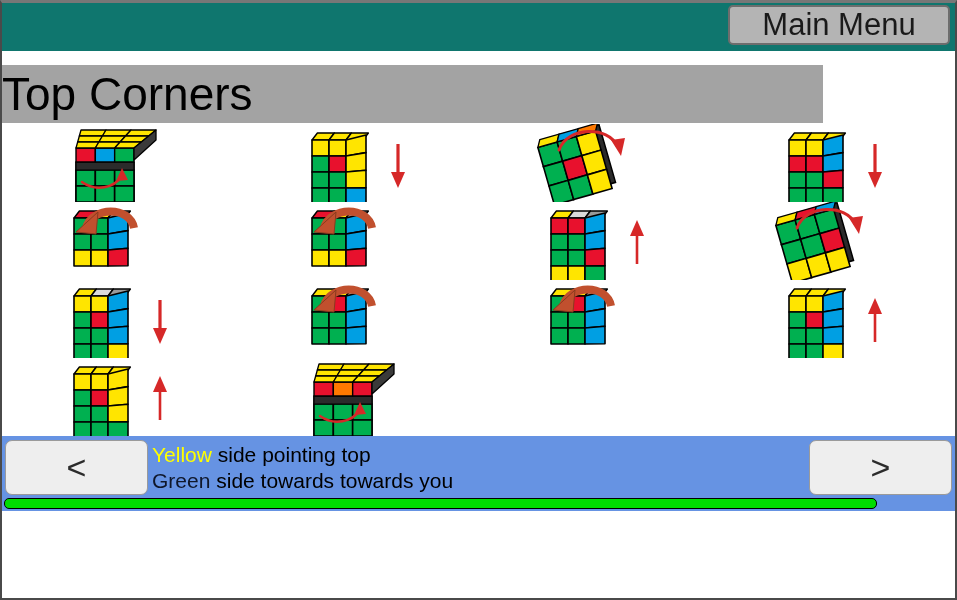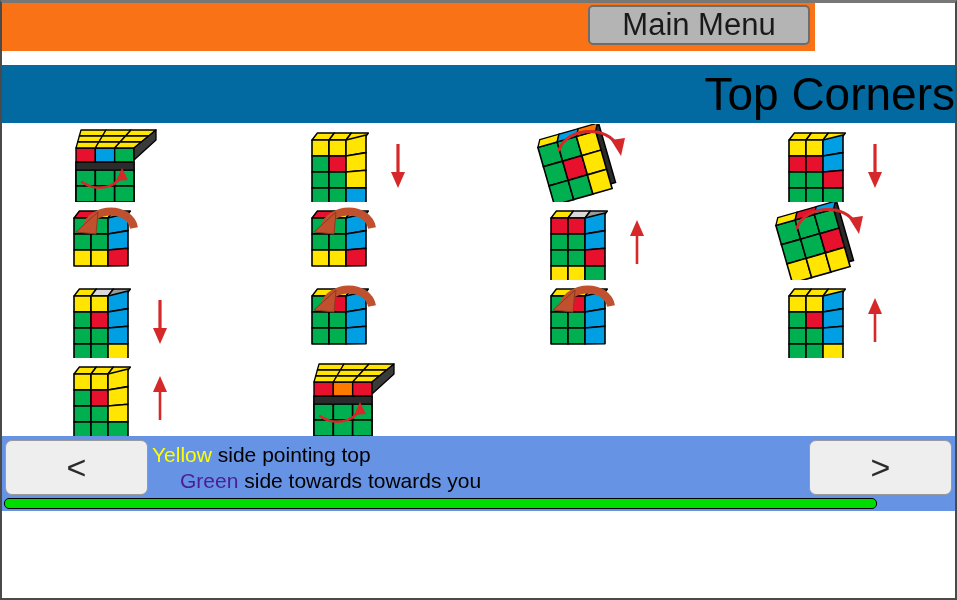--- a/index.html
+++ b/index.html
@@ -19,22 +19,22 @@
     border-top: 3px solid #777777;
     border-left: 2px solid #4a4a4a;
     border-right: 2px solid #4a4a4a;
     border-bottom: 2px solid #4a4a4a;
   }
 
   
   .topbar {
     position: absolute;
     left: 0; top: 0;
-    width: 813px; height: 48px;
-    background: #f97316;
+    width: 953px; height: 48px;
+    background: #0f766e;
     box-sizing: border-box;
   }
   .main-menu-btn {
     position: absolute;
     right: 5px; top: 2px;
     width: 222px; height: 40px;
     background: #b4b4b4;
     border: 2px solid #6d6d6d;
     border-radius: 5px;
     display: flex;
@@ -44,25 +44,25 @@
     color: #1a1a1a;
     letter-spacing: 0px;
     cursor: pointer;
     box-sizing: border-box;
   }
 
   
   .title-banner {
     position: absolute;
     left: 0; top: 62px;
-    width: 953px; height: 58px;
-    background: #0369a1;
+    width: 821px; height: 58px;
+    background: #a3a3a3;
     display: flex;
     align-items: center;
-    justify-content: flex-end;
+    justify-content: flex-start;
     box-sizing: border-box;
   }
   .title-text {
     font-size: 46px;
     color: #000000;
     line-height: 1;
   }
 
   
   .steps-area {
@@ -116,21 +116,21 @@
   .instructions {
     position: absolute;
     left: 150px; right: 150px; top: 6px;
     text-align: left;
     font-size: 21px;
     color: #000000;
     line-height: 26px;
   }
   .instr-line { white-space: nowrap; }
   .kw-yellow { color: #ffff00; }
-  .kw-green  { color: #4c1d95; margin-left: 28px; }
+  .kw-green  { color: #0f172a; }
 
   
   .progress-track {
     position: absolute;
     left: 0; top: 493px;
     width: 953px; height: 15px;
     background: #6693e3;
     box-sizing: border-box;
   }
   .progress-fill {

